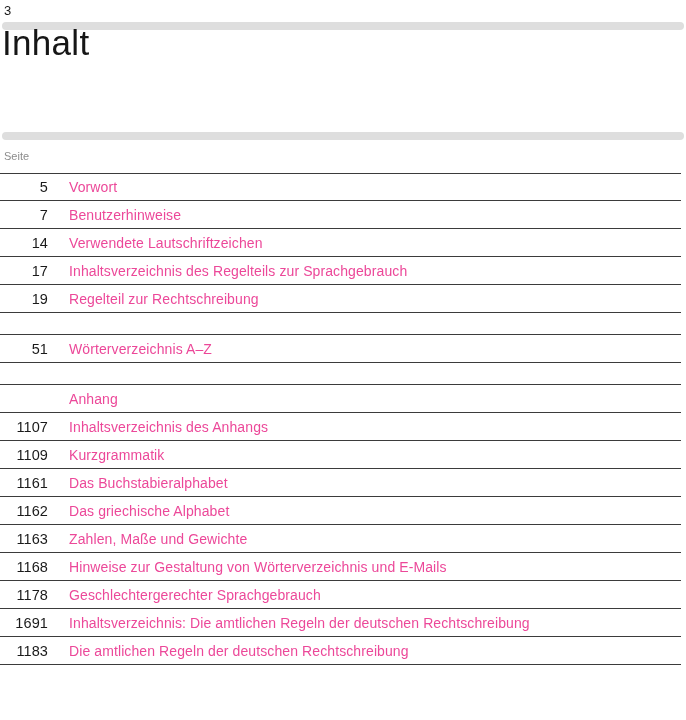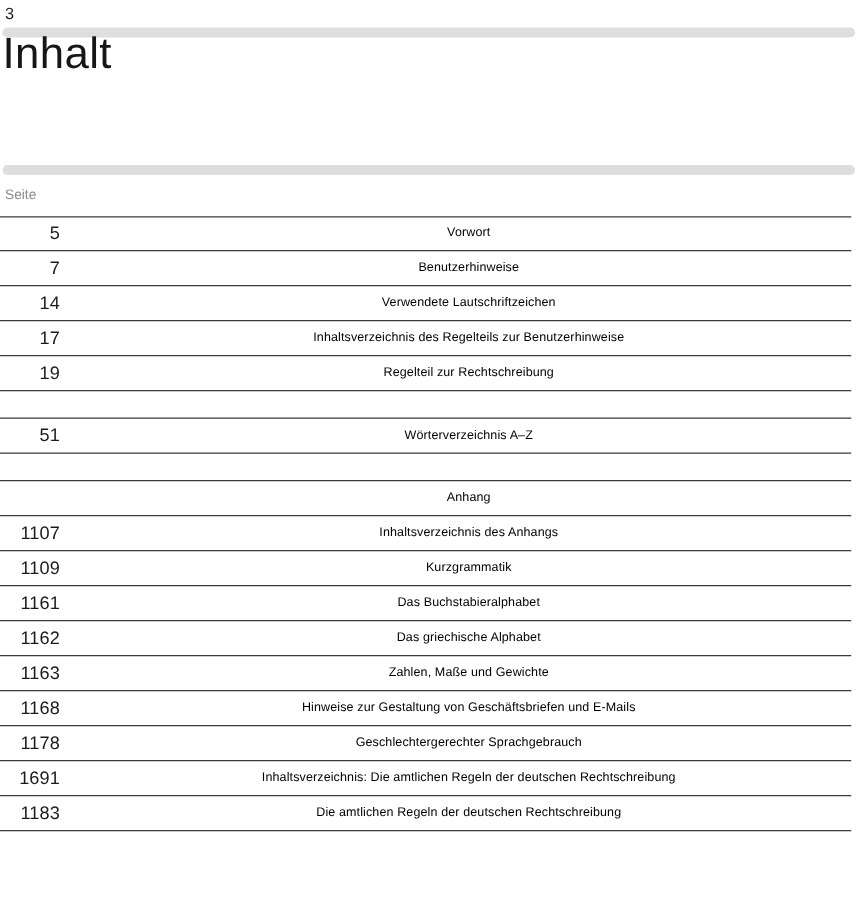--- a/index.html
+++ b/index.html
@@ -97,27 +97,26 @@
     flex: 0 0 48px;
     text-align: right;
     font-size: 14.5px;
     line-height: 18px;
     color: #1a1a1a;
     letter-spacing: 0.1px;
   }
   .toc-label {
     flex: 1 1 auto;
     padding-left: 21px;
-    font-size: 10px;
+    font-size: 14px;
     line-height: 18px;
-    color: #000000;
+    color: #ec4899;
     letter-spacing: 0.1px;
     white-space: nowrap;
     overflow: hidden;
-    text-align: center;
   }
 </style>
 </head>
 <body>
 
 <div class="page">
 
   <div class="folio">3</div>
 
   <div class="gray-bar top"></div>
@@ -136,21 +135,21 @@
       <div class="toc-row">
         <div class="toc-page">7</div>
         <div class="toc-label">Benutzerhinweise</div>
       </div>
       <div class="toc-row">
         <div class="toc-page">14</div>
         <div class="toc-label">Verwendete Lautschriftzeichen</div>
       </div>
       <div class="toc-row">
         <div class="toc-page">17</div>
-        <div class="toc-label">Inhaltsverzeichnis des Regelteils zur Benutzerhinweise</div>
+        <div class="toc-label">Inhaltsverzeichnis des Regelteils zur Sprachgebrauch</div>
       </div>
       <div class="toc-row">
         <div class="toc-page">19</div>
         <div class="toc-label">Regelteil zur Rechtschreibung</div>
       </div>
       <div class="toc-row spacer">
         <div class="toc-page"></div>
         <div class="toc-label"></div>
       </div>
       <div class="toc-row bold">
@@ -180,21 +179,21 @@
       <div class="toc-row">
         <div class="toc-page">1162</div>
         <div class="toc-label">Das griechische Alphabet</div>
       </div>
       <div class="toc-row">
         <div class="toc-page">1163</div>
         <div class="toc-label">Zahlen, Maße und Gewichte</div>
       </div>
       <div class="toc-row">
         <div class="toc-page">1168</div>
-        <div class="toc-label">Hinweise zur Gestaltung von Geschäftsbriefen und E-Mails</div>
+        <div class="toc-label">Hinweise zur Gestaltung von Wörterverzeichnis und E-Mails</div>
       </div>
       <div class="toc-row">
         <div class="toc-page">1178</div>
         <div class="toc-label">Geschlechtergerechter Sprachgebrauch</div>
       </div>
       <div class="toc-row">
         <div class="toc-page">1691</div>
         <div class="toc-label">Inhaltsverzeichnis: Die amtlichen Regeln der deutschen Rechtschreibung</div>
       </div>
       <div class="toc-row">

